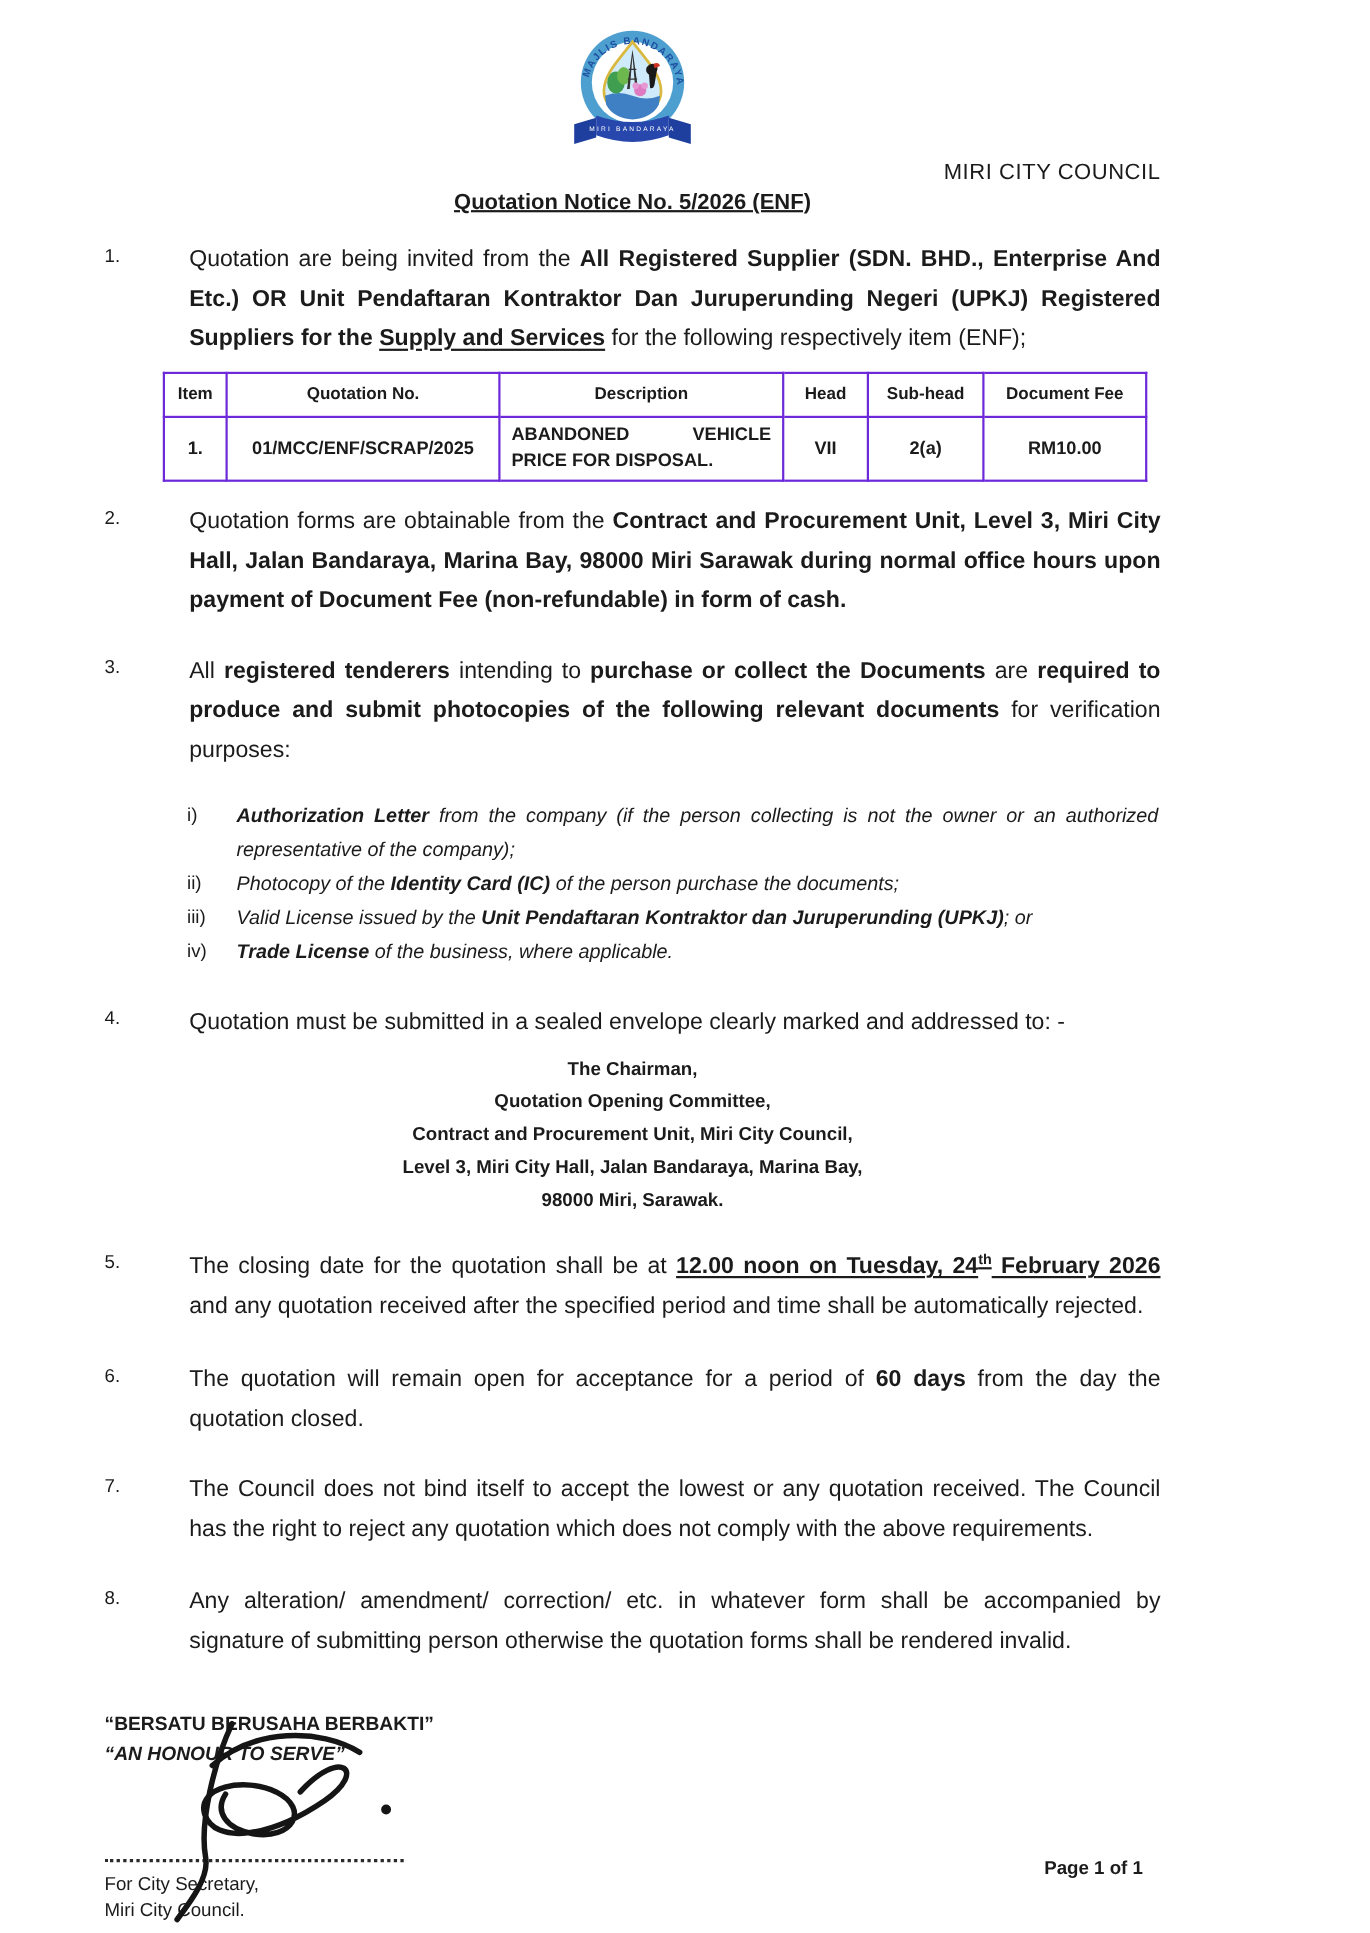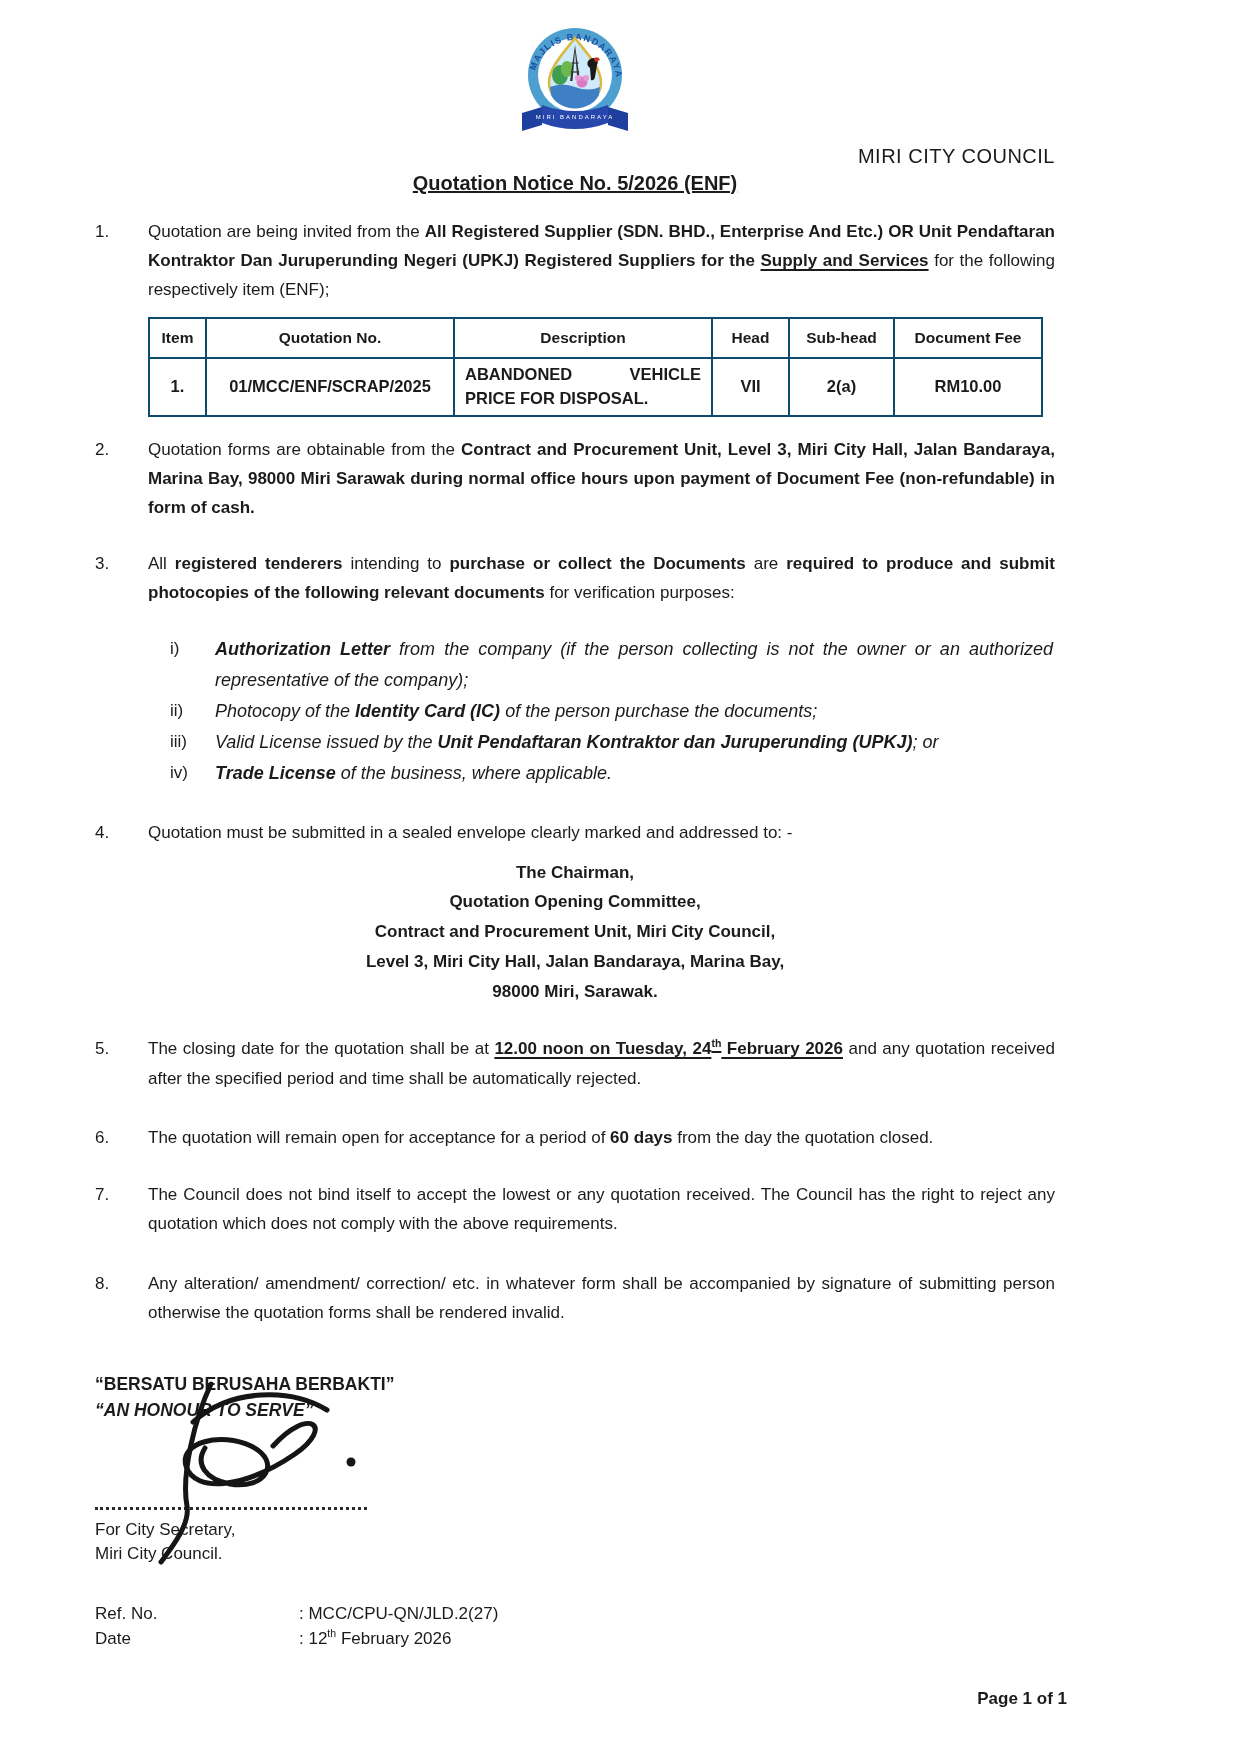--- a/index.html
+++ b/index.html
@@ -14,27 +14,27 @@
     padding:25px 190px 0 95px;
     overflow:hidden;
   }
   
   .logo-wrap { text-align:center; }
   .org-name { text-align:right; font-size:20px; letter-spacing:.5px; margin-top:4px; }
   .doc-title { text-align:center; font-size:20px; font-weight:700; margin-top:4px;text-decoration:underline; }
   
   .item { display:flex; margin-top:24px; }
   .item .num { width:53px; flex:0 0 53px; font-size:17px; line-height:1.72; }
-  .item .body { flex:1; font-size:17px; line-height:1.72; text-align:justify; }
+  .item .body { flex:1; font-size:21px; line-height:1.72; text-align:justify;margin-left:24px; }
   .b { font-weight:700; }
   .u { text-decoration:underline; text-decoration-thickness:2px; text-underline-offset:3px; }
   sup { font-size:0.62em; line-height:0; }
   
   .qtable { border-collapse:collapse; margin:12px 0 4px 53px; table-layout:fixed; }
-  .qtable th, .qtable td { border:2px solid #0c4a6e; font-size:15.5px; padding:6px 8px; }
+  .qtable th, .qtable td { border:2px solid #6d28d9; font-size:15.5px; padding:6px 8px; }
   .qtable th { font-weight:700; text-align:center; height:40px; }
   .qtable td { font-weight:700; text-align:center; height:54px; font-size:16.5px; }
   .qtable td.desc { text-align:justify; line-height:1.45; padding:4px 10px; }
   .col-item{width:57px;} .col-qno{width:248px;} .col-desc{width:258px;}
   .col-head{width:77px;} .col-sub{width:105px;} .col-fee{width:148px;}
   
   .sublist { margin:26px 0 0 75px; }
   .subitem { display:flex; }
   .subitem .rnum { flex:0 0 45px; font-size:17px; line-height:1.72; }
   .subitem .body { flex:1; font-size:18px; line-height:1.72; text-align:justify; padding-right:2px;font-style:italic; }
@@ -46,21 +46,21 @@
   .sig-area { position:relative; height:86px; }
   .sig-svg { position:absolute; left:28px; top:-50px; z-index:2; }
   .dotline { width:272px; border-bottom:3px dotted #2b2b2b; height:0; position:relative; z-index:1; }
   .name-block { margin-top:8px; font-size:17px; line-height:1.45; }
   .name-block .sig-name { font-weight:700; font-size:17.5px; letter-spacing:.3px; }
   
   .ref-block { margin-top:34px; font-size:17px; line-height:1.5; }
   .ref-row { display:flex;gap:37px; }
   .ref-row .lbl { flex:0 0 167px; }
   
-  .footer { position:absolute; right:178px; bottom:48px; font-size:17px; font-weight:700; }
+  .footer { position:absolute; right:206px; bottom:48px; font-size:17px; font-weight:700; }
 </style>
 </head>
 <body>
 
 <div class="page">
 
   <div class="logo-wrap">
     <svg width="134" height="112" viewBox="0 0 134 112">
 
       <circle cx="67" cy="50" r="47" fill="#4d9fd0"></circle>

